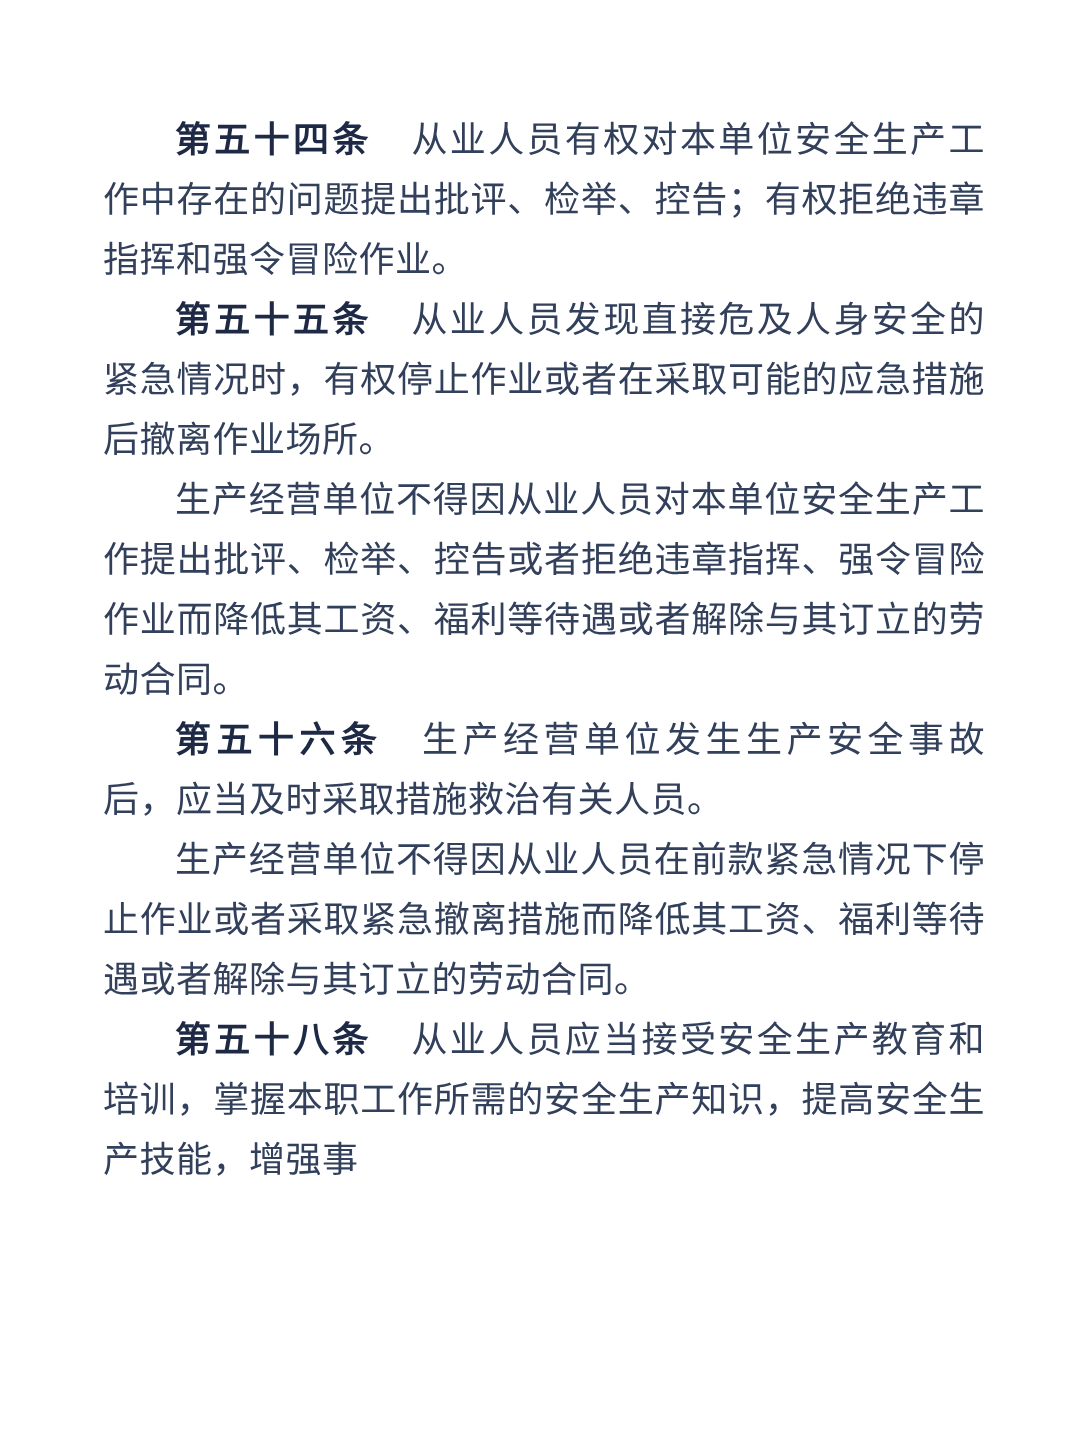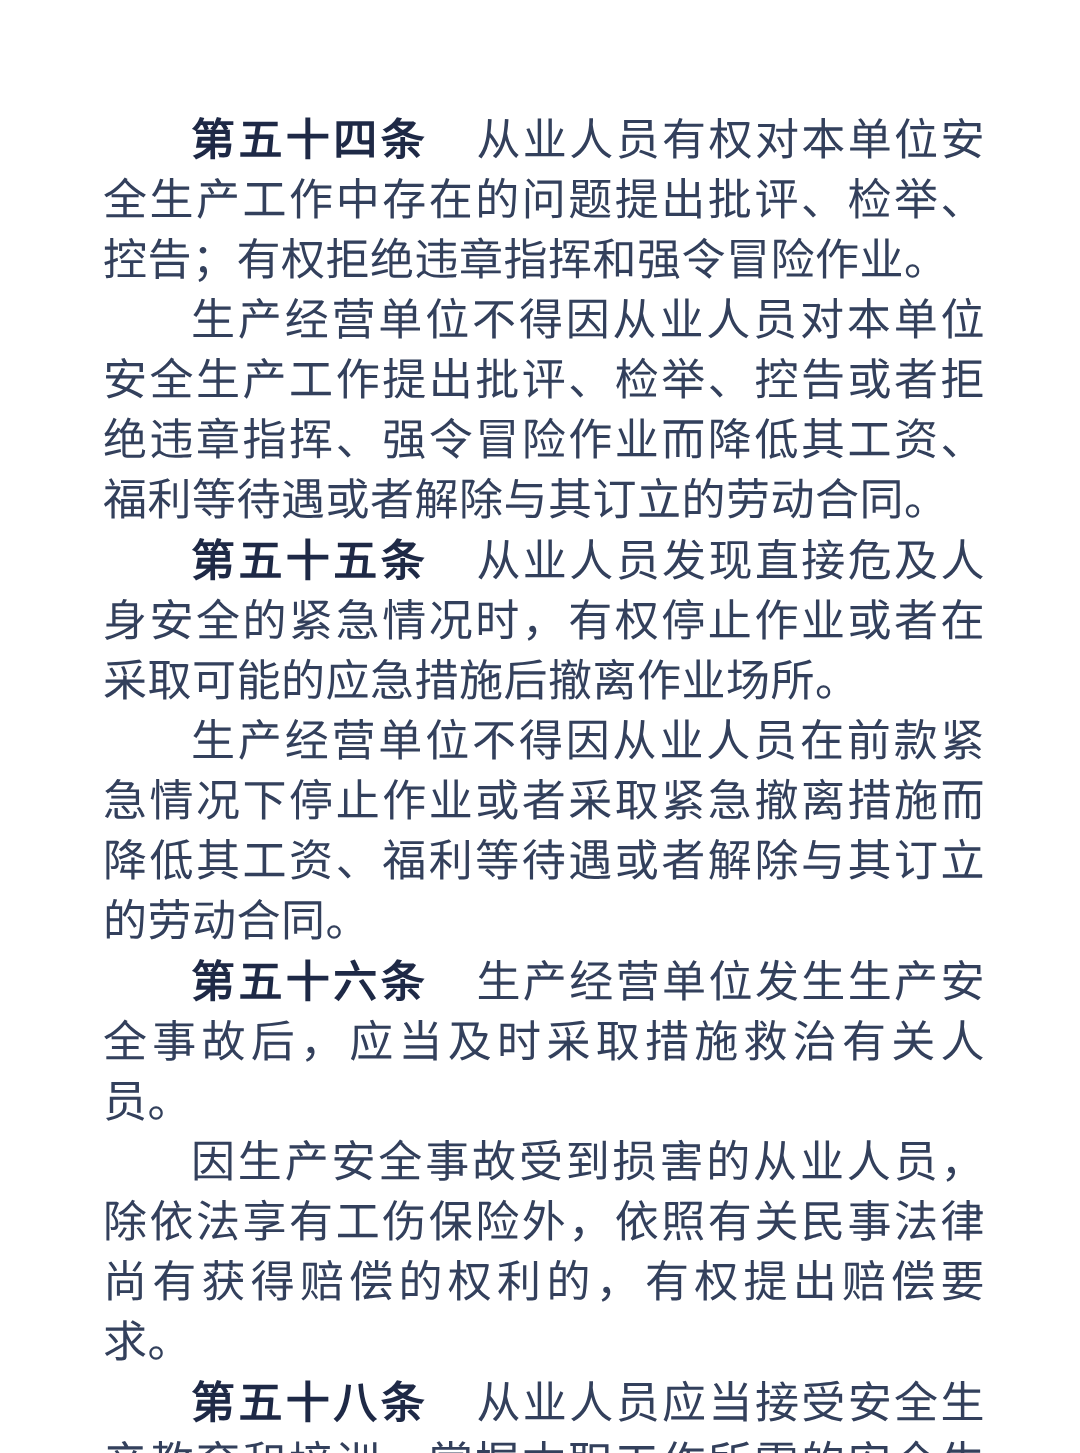--- a/index.html
+++ b/index.html
@@ -15,21 +15,21 @@
   .page {
     position: relative;
     width: 1080px;
     height: 1453px;
     margin: 0 auto;
     background: var(--page-bg);
     padding: 110px 95px 0 103px;
     overflow: hidden;
   }
   .para {
-    font-size: 44px;
+    font-size: 36px;
     line-height: 60px;
     letter-spacing: 0.5px;
     color: var(--body-text);
     text-align: justify;
     text-indent: 2em;
   }
   .article-no {
     font-family: "Liberation Sans", "DejaVu Sans", sans-serif;
     font-weight: 700;
     color: var(--heading-text);
@@ -37,26 +37,25 @@
     margin-right: 1.1em;
   }
 </style>
 </head>
 <body>
 
 <div class="page">
 
   <p class="para"><span class="article-no">第五十四条</span><span>从业人员有权对本单位安全生产工作中存在的问题提出批评、检举、控告；有权拒绝违章指挥和强令冒险作业。</span></p>
 
+  <p class="para"><span class="article-no">第五十五条</span><span>从业人员发现直接危及人身安全的紧急情况时，有权停止作业或者在采取可能的应急措施后撤离作业场所。</span></p>
+
   <p class="para"><span>生产经营单位不得因从业人员对本单位安全生产工作提出批评、检举、控告或者拒绝违章指挥、强令冒险作业而降低其工资、福利等待遇或者解除与其订立的劳动合同。</span></p>
 
-  <p class="para"><span class="article-no">第五十五条</span><span>从业人员发现直接危及人身安全的紧急情况时，有权停止作业或者在采取可能的应急措施后撤离作业场所。</span></p>
+  <p class="para"><span class="article-no">第五十六条</span><span>生产经营单位发生生产安全事故后，应当及时采取措施救治有关人员。</span></p>
 
   <p class="para"><span>生产经营单位不得因从业人员在前款紧急情况下停止作业或者采取紧急撤离措施而降低其工资、福利等待遇或者解除与其订立的劳动合同。</span></p>
 
-  <p class="para"><span class="article-no">第五十六条</span><span>生产经营单位发生生产安全事故后，应当及时采取措施救治有关人员。</span></p>
-
-  <p class="para"><span>因生产安全事故受到损害的从业人员，除依法享有工伤保险外，依照有关民事法律尚有获得赔偿的权利的，有权提出赔偿要求。</span></p>
 
 
   <p class="para"><span class="article-no">第五十八条</span><span>从业人员应当接受安全生产教育和培训，掌握本职工作所需的安全生产知识，提高安全生产技能，增强事</span></p>
 
 </div>
 
 </body></html>

